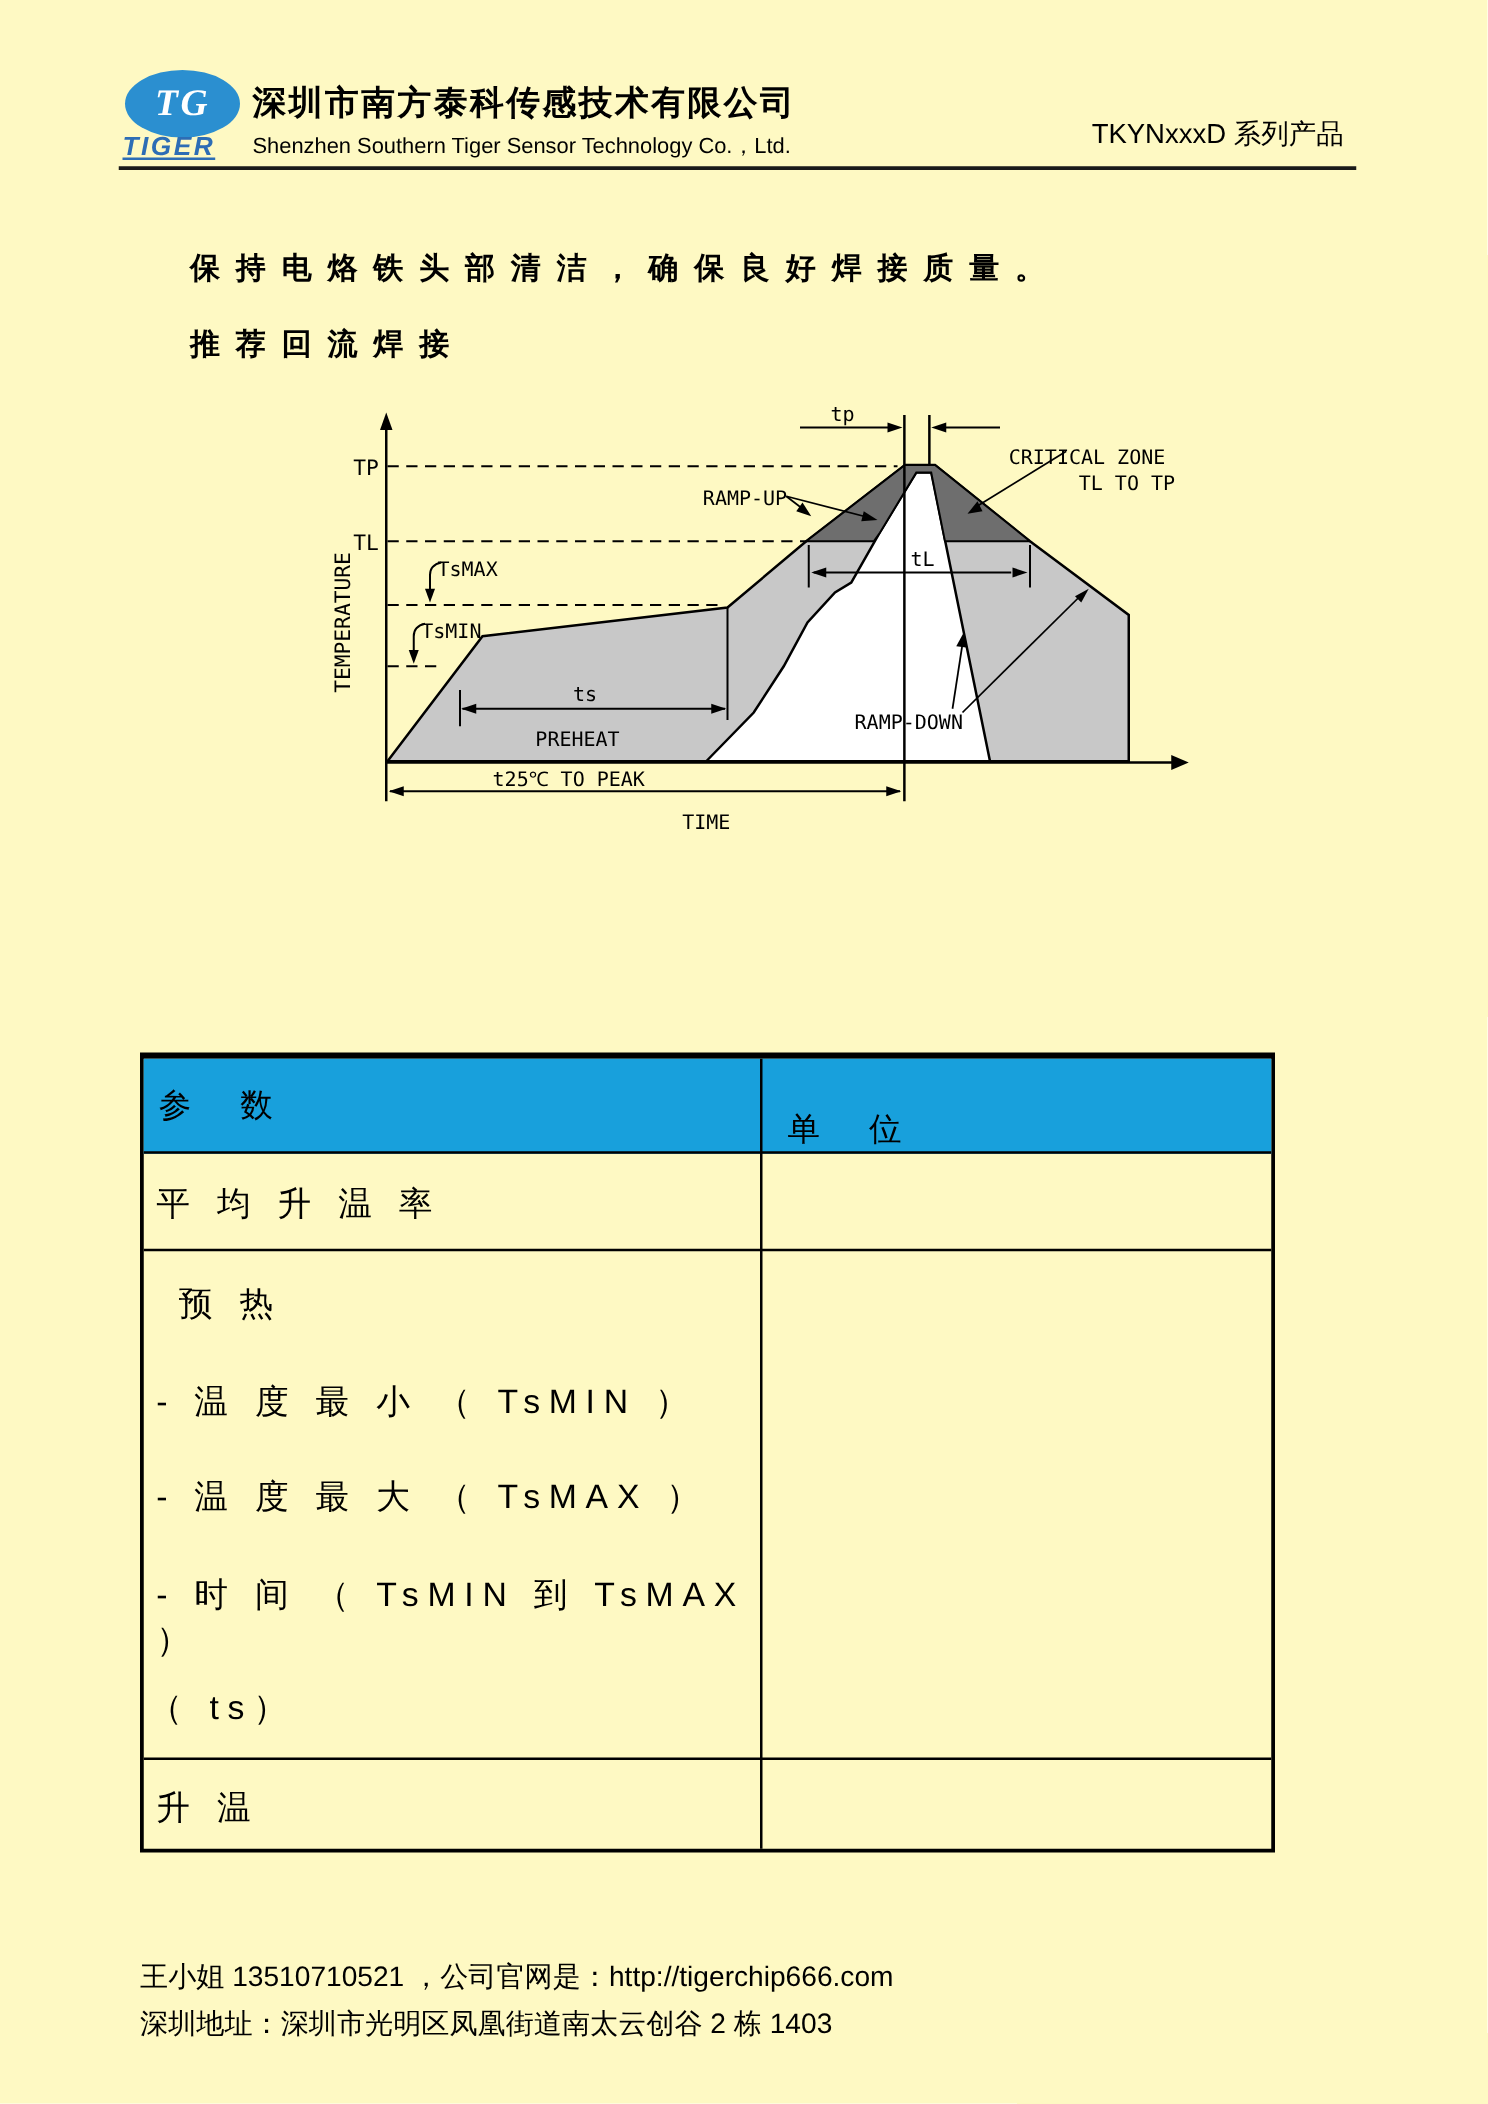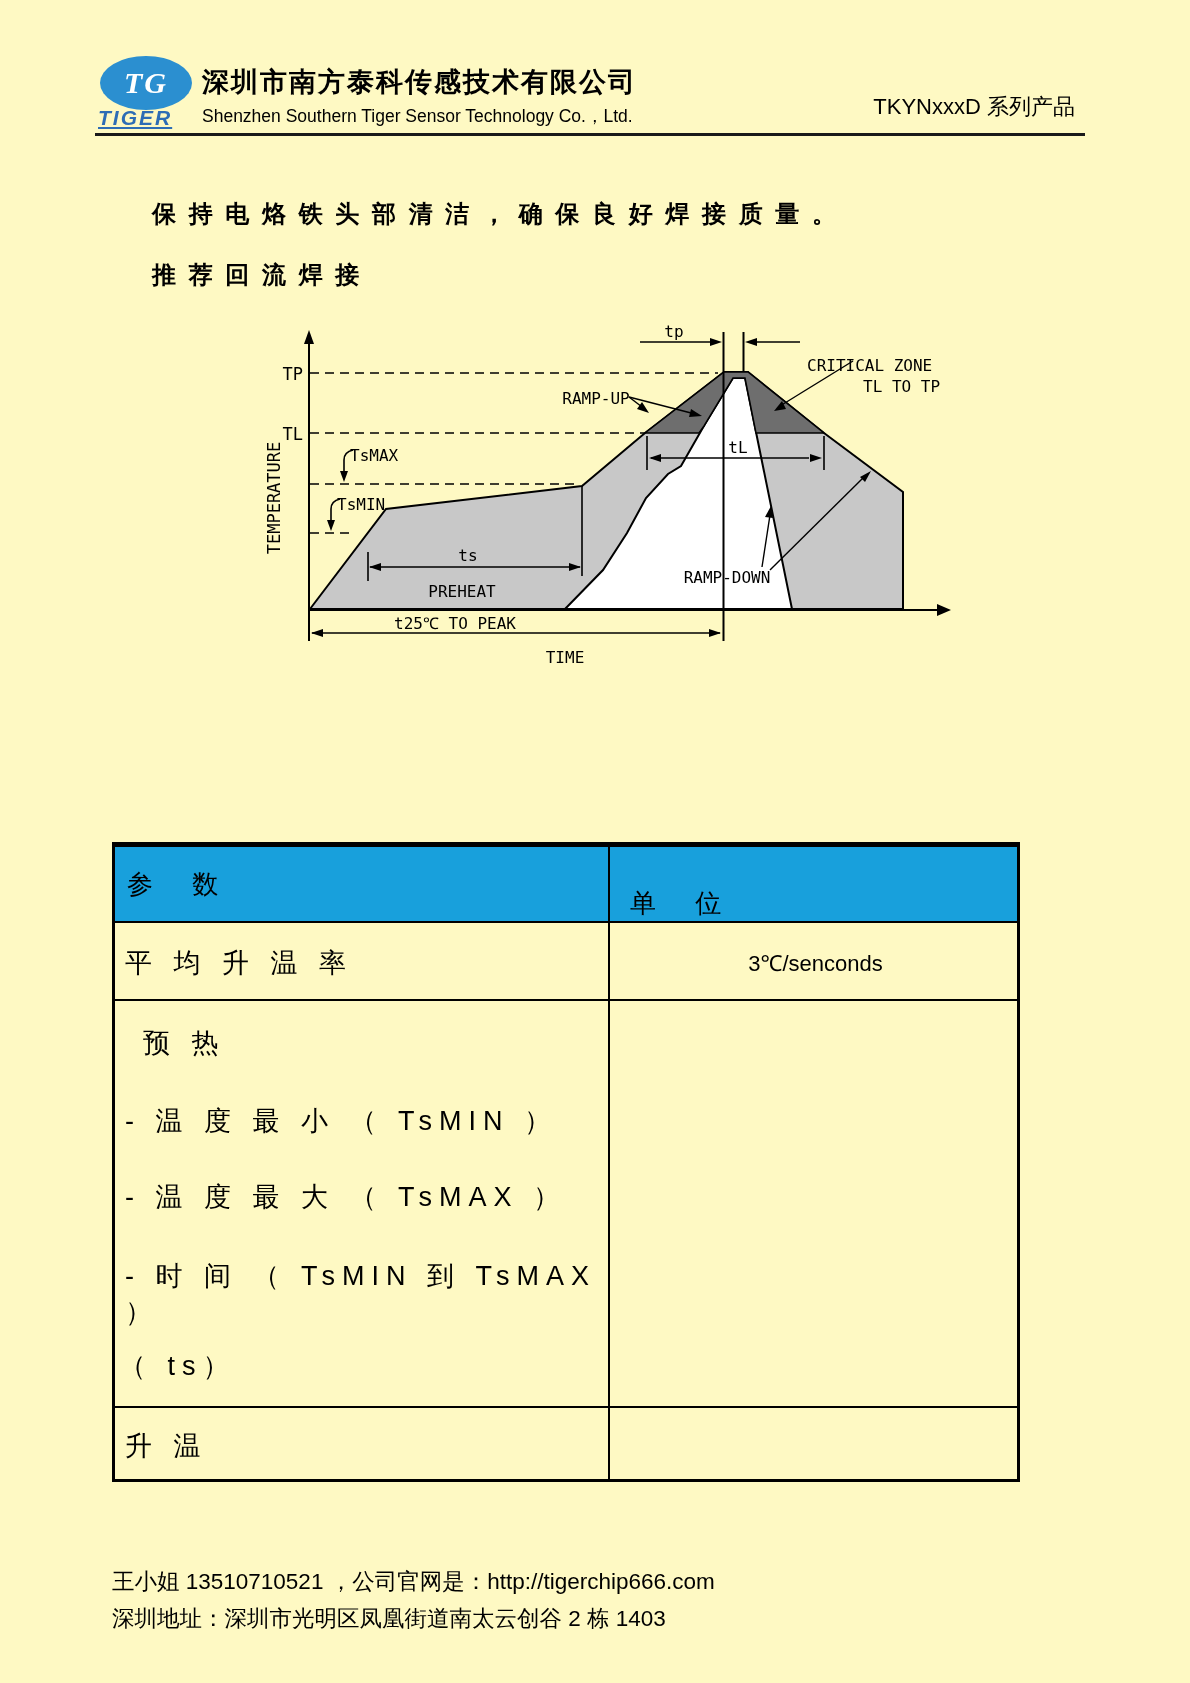--- a/index.html
+++ b/index.html
@@ -162,23 +162,20 @@
     <div class="thead">
       <div class="hcell left">参 数</div>
       <div class="hcell right">单 位</div>
     </div>
     <div class="col-div"></div>
 
     <div class="trow row1">
       <div class="pcell">
         <div class="ptext abs" style="left:10px;top:22px;">平 均 升 温 率</div>
       </div>
-      <div class="vcell">
-        <div class="vtext abs" style="top:24px;">3℃/senconds</div>
-      </div>
     </div>
 
     <div class="trow row2">
       <div class="pcell">
         <div class="ptext abs" style="left:28px;top:22px;">预 热</div>
         <div class="ptext abs" style="left:10px;top:100px;">- 温 度 最 小 （ TsMIN ）</div>
         <div class="ptext abs" style="left:10px;top:176px;">- 温 度 最 大 （ TsMAX ）</div>
         <div class="ptext abs" style="left:10px;top:255px;">- 时 间 （ TsMIN 到 TsMAX ）</div>
         <div class="ptext abs" style="left:4px;top:345px;">（ ts）</div>
       </div>

